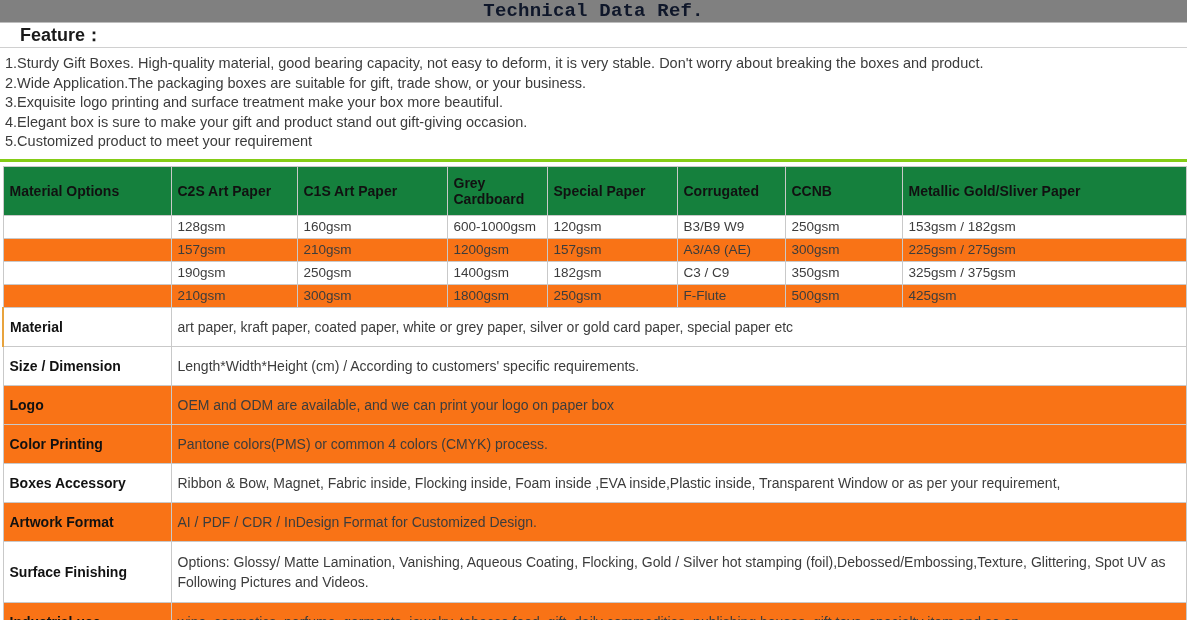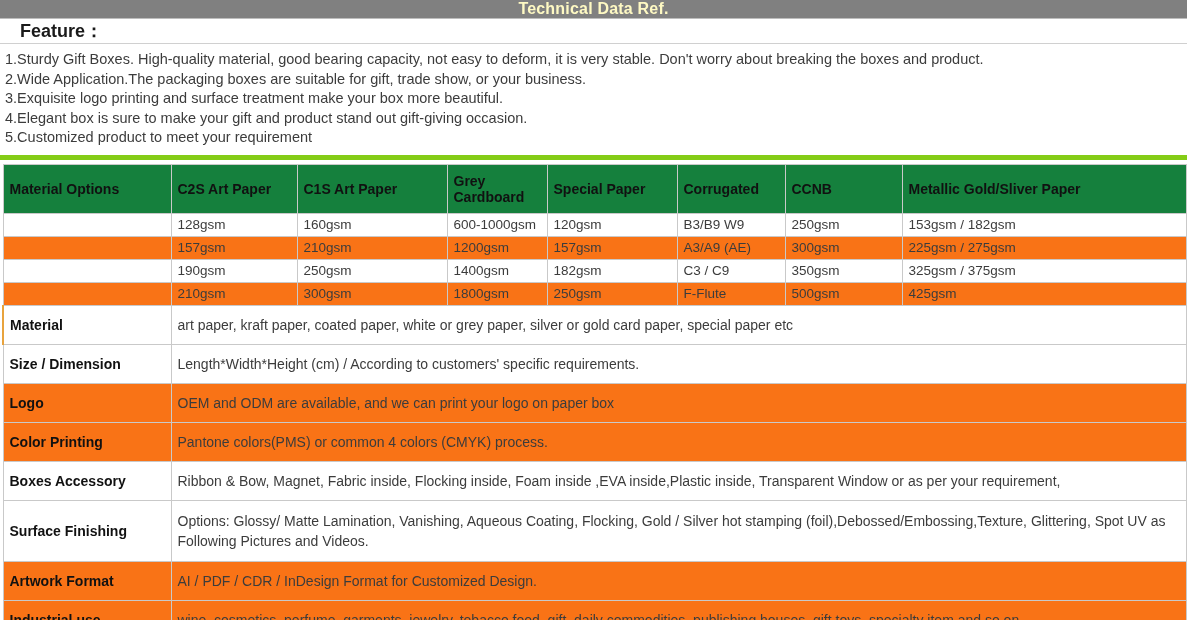--- a/index.html
+++ b/index.html
@@ -27,45 +27,46 @@
   .title-bar {
     height: 37px;
     background: #808080;
     border-bottom: 1px solid #bdbdbd;
     display: flex;
     align-items: center;
     justify-content: center;
     box-sizing: border-box;
   }
   .title-bar .title-text {
-    color: #fef9c3;
-    font-size: 16px;
+    color: #0f172a;
+    font-size: 19px;
     font-weight: bold;
     letter-spacing: 0.2px;
+    font-family: Liberation Mono, monospace;
   }
 
   
   .feature-heading {
     height: 33px;
     box-sizing: border-box;
     border-bottom: 1px solid #d0d0d0;
     display: flex;
     align-items: center;
     padding-left: 20px;
   }
   .feature-heading .heading-text {
     font-size: 18px;
     font-weight: bold;
     color: #1a1a1a;
   }
 
   
   .feature-list {
     padding: 6px 0 7px 5px;
-    border-bottom: 5px solid #84cc16;
+    border-bottom: 3px solid #84cc16;
   }
   .feature-list .feature-line {
     font-size: 14.5px;
     line-height: 19.5px;
     color: #3c3c3c;
     white-space: nowrap;
   }
 
   
   .spec-table {
@@ -238,29 +239,29 @@
         <td class="kv-value" colspan="7">OEM and ODM are available, and we can print your logo on paper box</td>
       </tr>
       <tr class="kv alt">
         <td class="kv-label">Color Printing</td>
         <td class="kv-value" colspan="7">Pantone colors(PMS) or common 4 colors (CMYK) process.</td>
       </tr>
       <tr class="kv plain">
         <td class="kv-label">Boxes Accessory</td>
         <td class="kv-value" colspan="7">Ribbon &amp; Bow, Magnet, Fabric inside, Flocking inside, Foam inside ,EVA inside,Plastic inside, Transparent Window or as per your requirement,</td>
       </tr>
+      <tr class="kv alt">
+        <td class="kv-label">Artwork Format</td>
+        <td class="kv-value" colspan="7">AI / PDF / CDR / InDesign Format for Customized Design.</td>
+      </tr>
       <tr class="kv tall plain">
         <td class="kv-label">Surface Finishing</td>
         <td class="kv-value" colspan="7">Options: Glossy/ Matte Lamination, Vanishing, Aqueous Coating, Flocking, Gold / Silver hot stamping (foil),Debossed/Embossing,Texture, Glittering, Spot UV as Following Pictures and Videos.</td>
       </tr>
       <tr class="kv alt">
-        <td class="kv-label">Artwork Format</td>
-        <td class="kv-value" colspan="7">AI / PDF / CDR / InDesign Format for Customized Design.</td>
-      </tr>
-      <tr class="kv alt">
         <td class="kv-label">Industrial use</td>
         <td class="kv-value" colspan="7">wine, cosmetics, perfume, garments, jewelry, tobacco,food, gift, daily commodities, publishing houses, gift toys, specialty item and so on</td>
       </tr>
 
     </tbody>
   </table>
 
 </div>
 
 </body></html>

